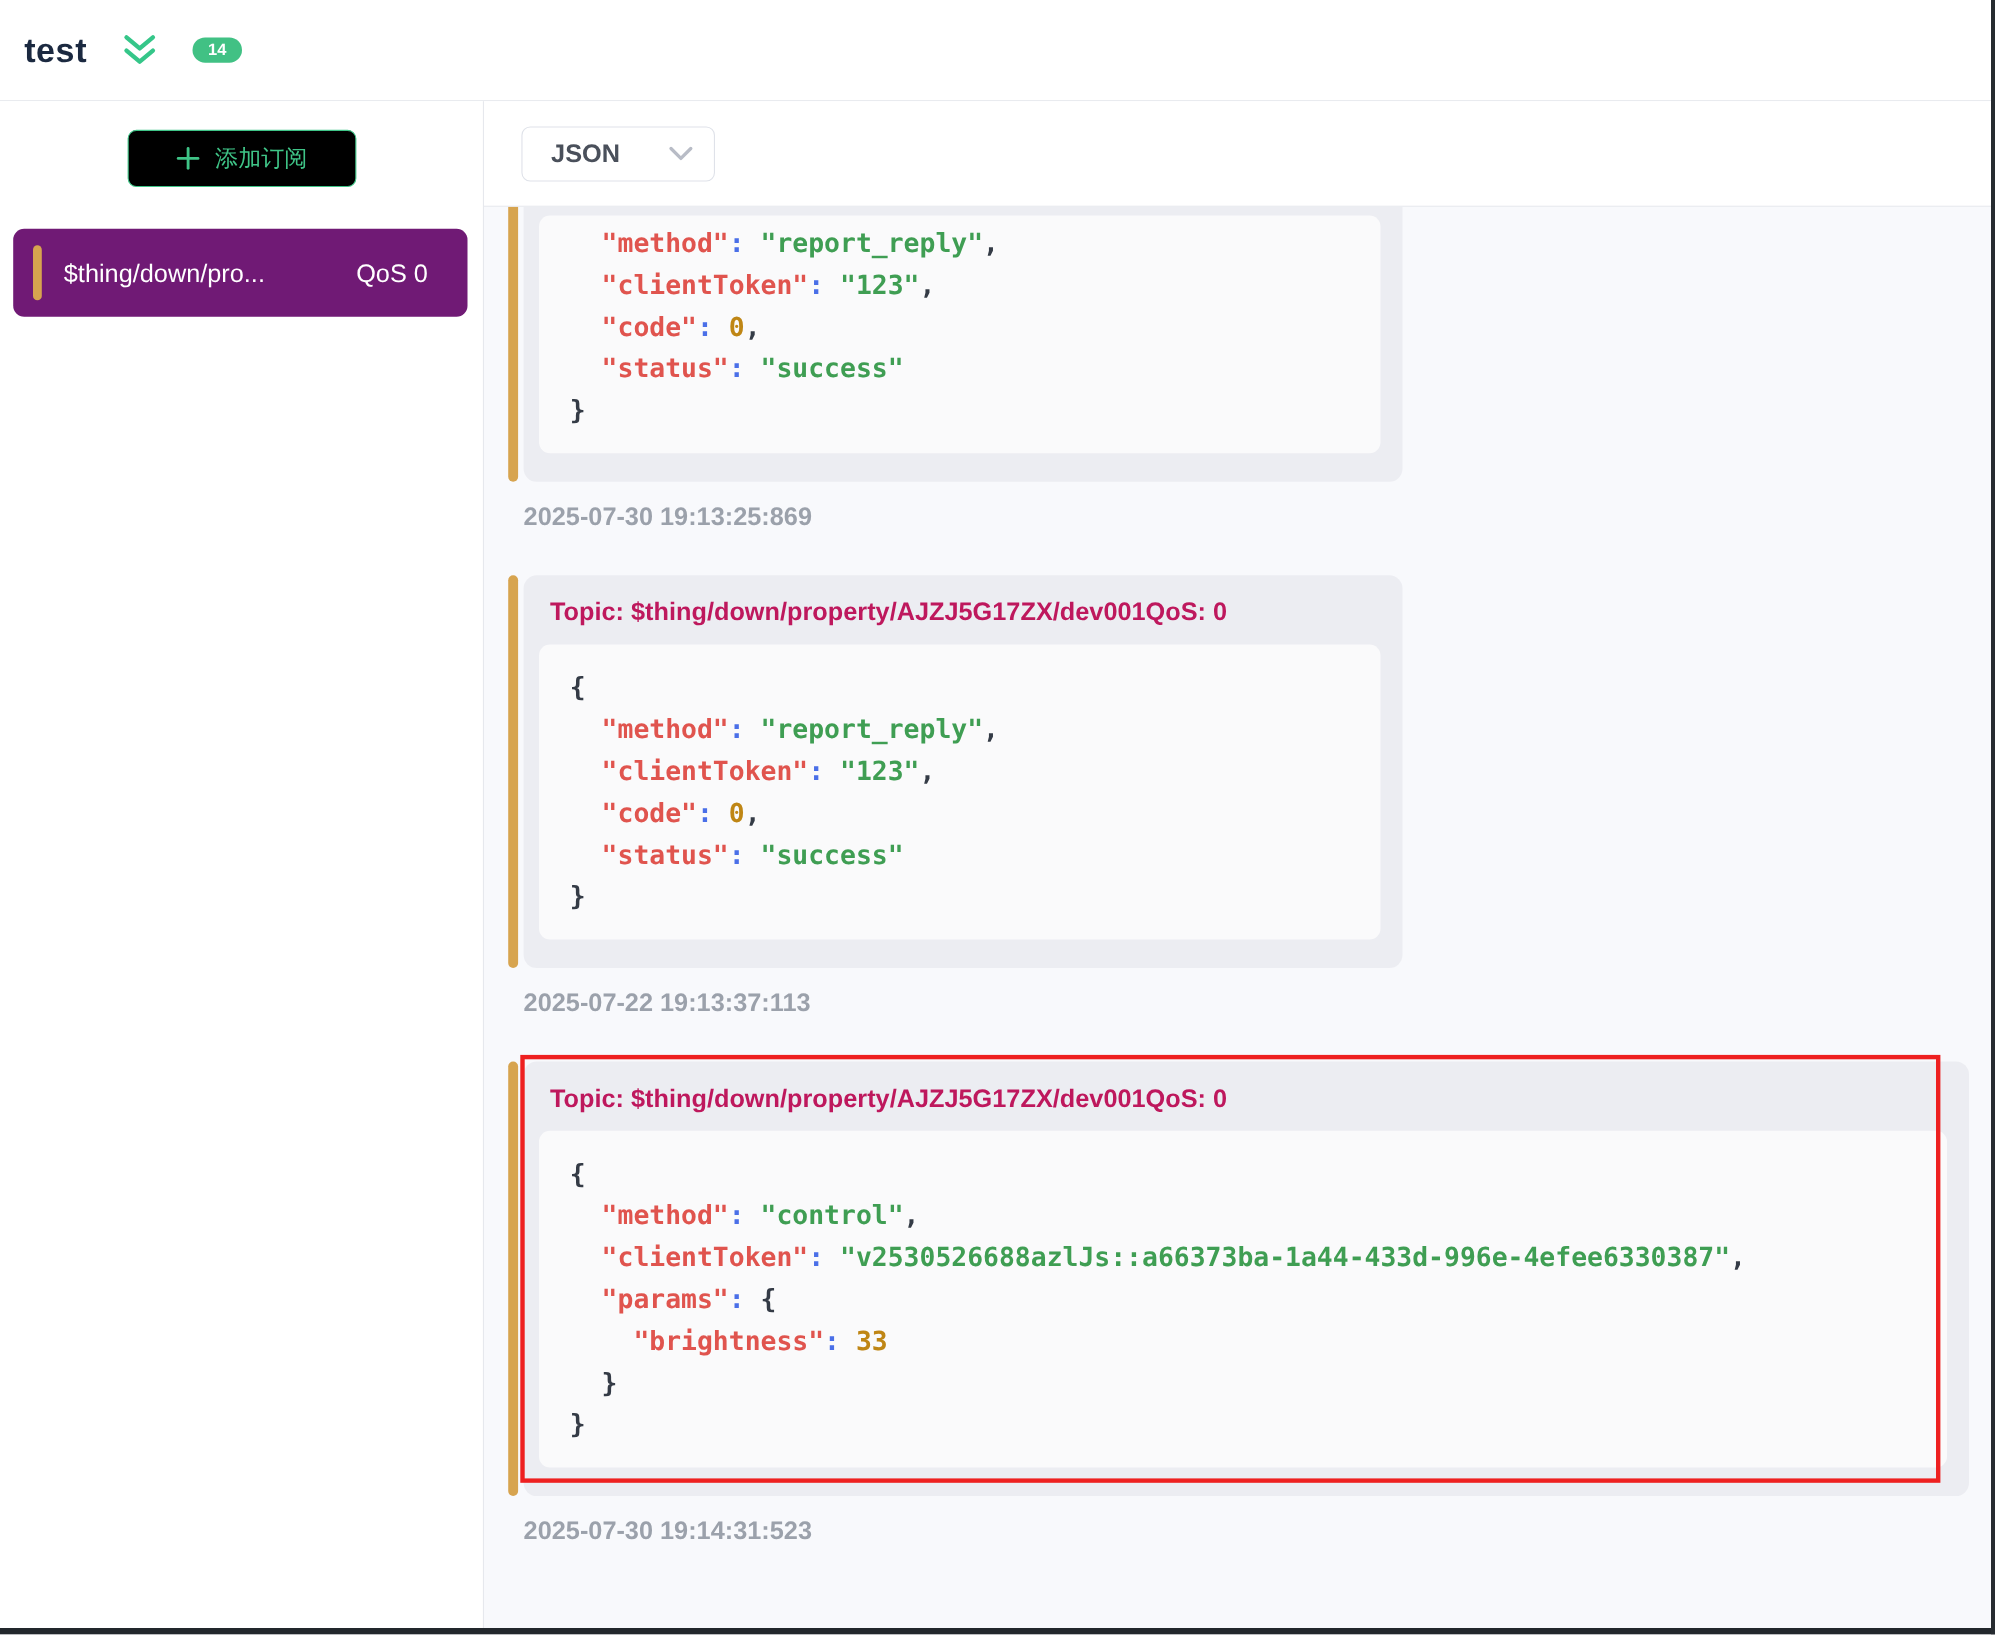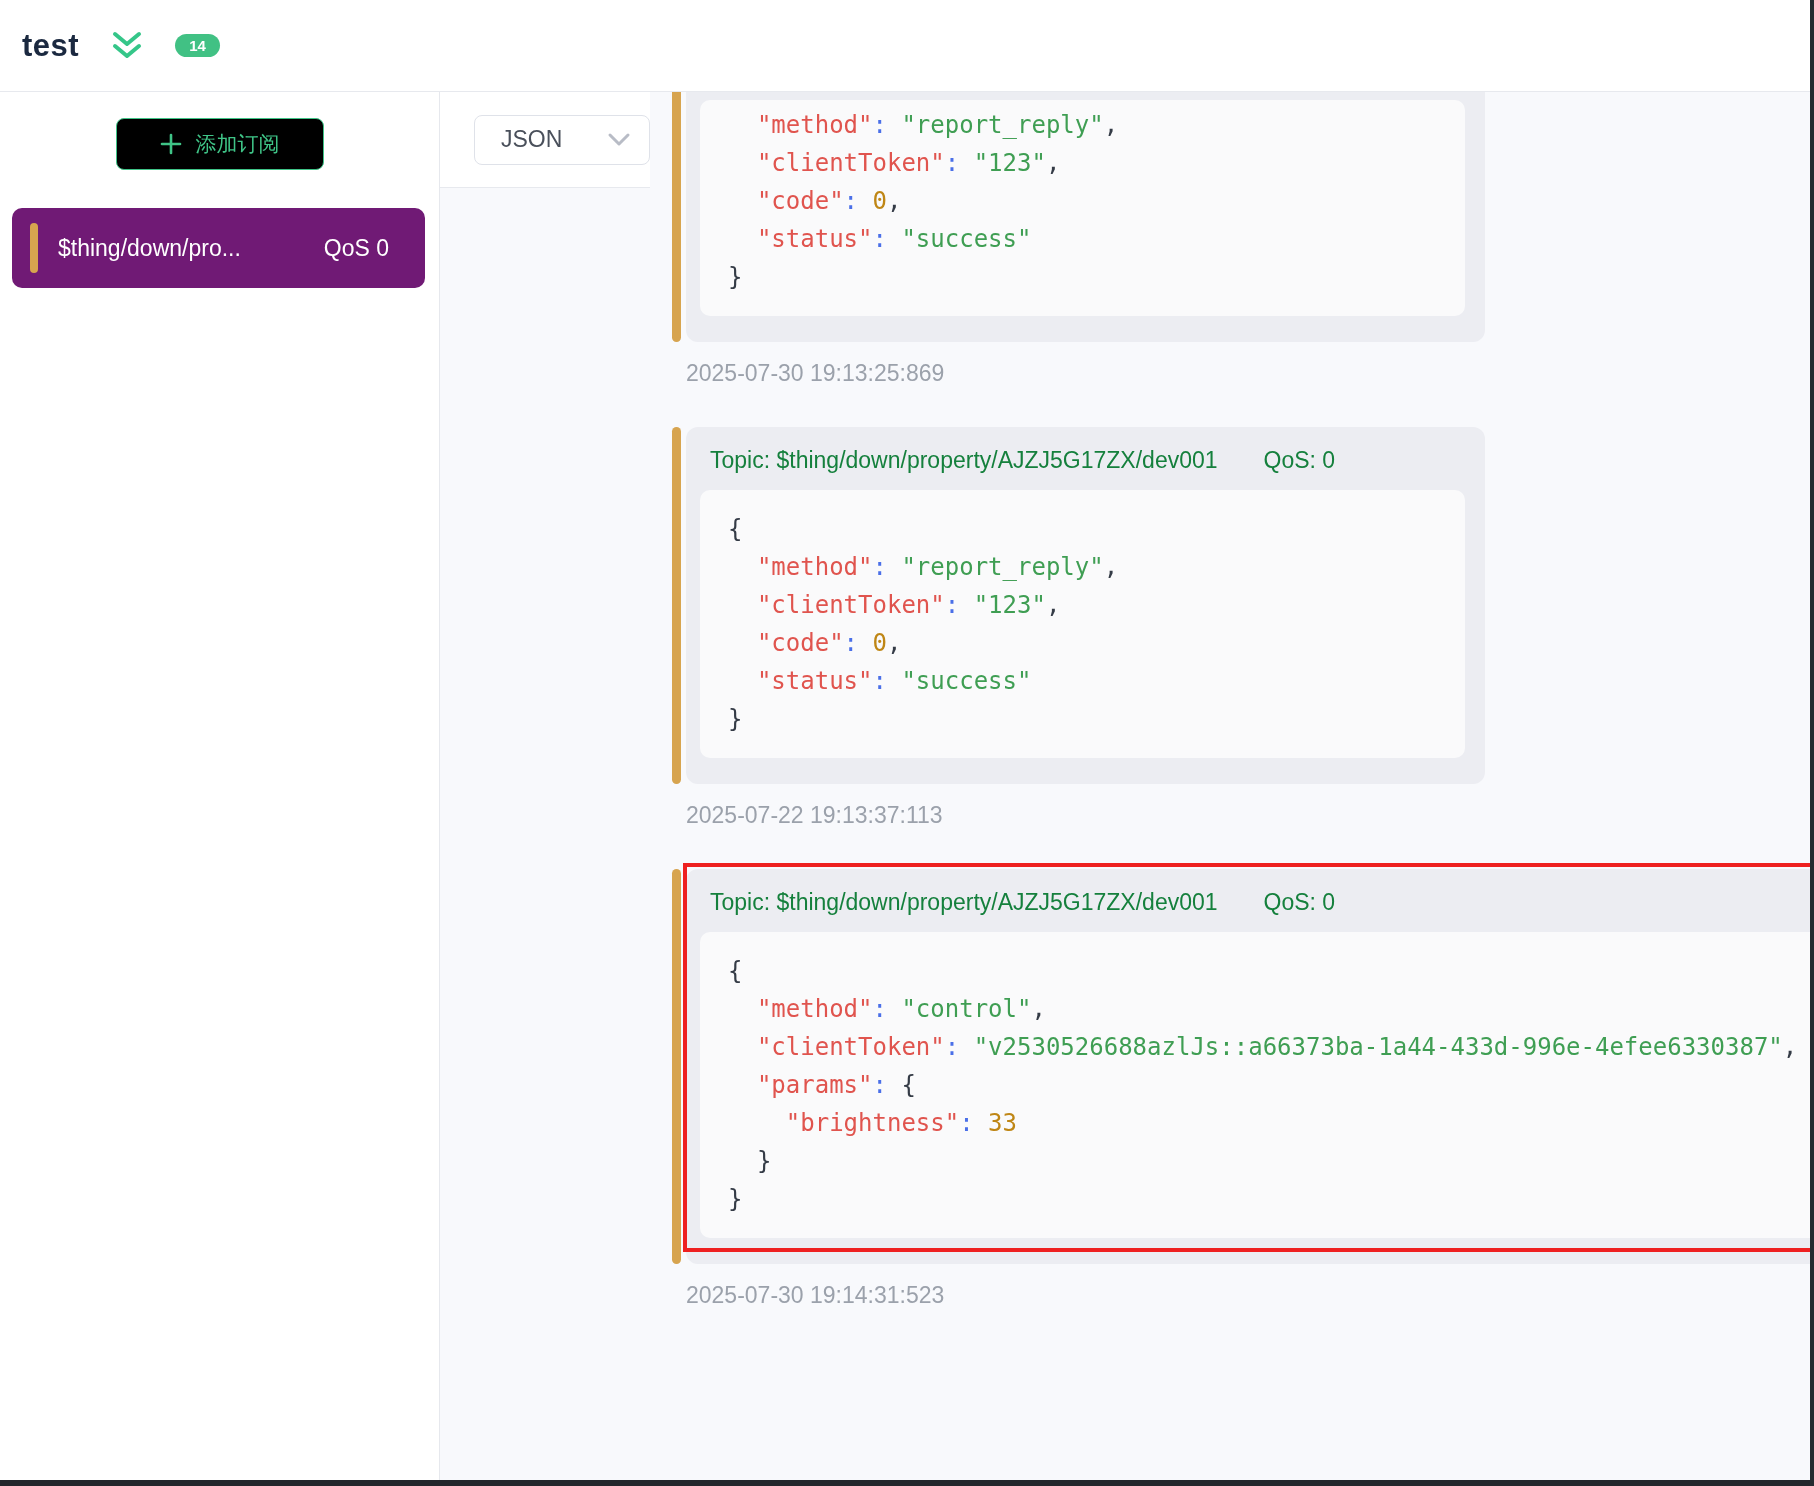--- a/index.html
+++ b/index.html
@@ -40,41 +40,41 @@
   .sub-card {
     margin:38px 14px 0 12px; height:80px; background:#701a75;
     border-radius:10px; display:flex; align-items:center;
     padding:0 36px 0 18px; gap:20px;
   }
   .sub-accent { width:8px; height:50px; border-radius:4px; background:#d7a44f; flex:0 0 8px; }
   .sub-topic { color:#fff; font-size:23px; flex:1; white-space:nowrap; overflow:hidden; }
   .sub-qos { color:#fff; font-size:23px; white-space:nowrap; }
 
   
-  .main { flex:1 1 auto; display:flex; background:#f8f9fc; min-width:0; }
+  .main { flex:1 1 auto; display:flex; flex-direction:column; background:#f8f9fc; min-width:0;font-weight:bold; }
   .toolbar {
     height:96px; flex:0 0 96px; background:#fff;
     border-bottom:1px solid #e7e9ee;
     display:flex; align-items:center; padding-left:34px;
   }
   .format-select {
     width:176px; height:50px; border:1px solid #dfe2e9; border-radius:8px;
     background:#fff; display:flex; align-items:center; justify-content:space-between;
     padding:0 18px 0 26px; color:#4a505b; font-size:23px; cursor:pointer;
   }
 
   
   .feed { flex:1 1 auto; overflow:hidden; padding:0 0 0 22px; }
   .msg { display:flex; width:813px; }
   .msg.wide { width:1328px; }
   .accent-bar { width:9px; flex:0 0 9px; border-radius:5px; background:#d7a44f; margin-right:5px; align-self:stretch; }
   .card-body { flex:1; background:#ecedf2; border-radius:12px; position:relative; min-width:0; }
   .msg.clipped .card-body { border-top-left-radius:0; border-top-right-radius:0; }
   .msg.clipped .accent-bar { border-top-left-radius:0; border-top-right-radius:0; }
-  .card-head { display:flex; gap:46px; padding:20px 24px 16px 24px; color:#15803d; font-size:23px; }
+  .card-head { display:flex; padding:20px 24px 16px 24px; color:#be185d; font-size:23px; }
   .code {
     background:#fafafb; border-radius:10px; margin:0 20px 26px 14px;
     padding:20px 28px; font-family:"DejaVu Sans Mono", monospace;
     font-size:24px; line-height:38px; color:#343b46; white-space:pre; overflow:hidden;
   }
   pre.code { margin-top:0; margin-bottom:26px; }
   .msg.clipped .code { margin-top:8px; padding-top:6px; }
   .code-line { white-space:pre; }
   .tk-key   { color:#e0544e; }
   .tk-colon { color:#4a6fe8; }

